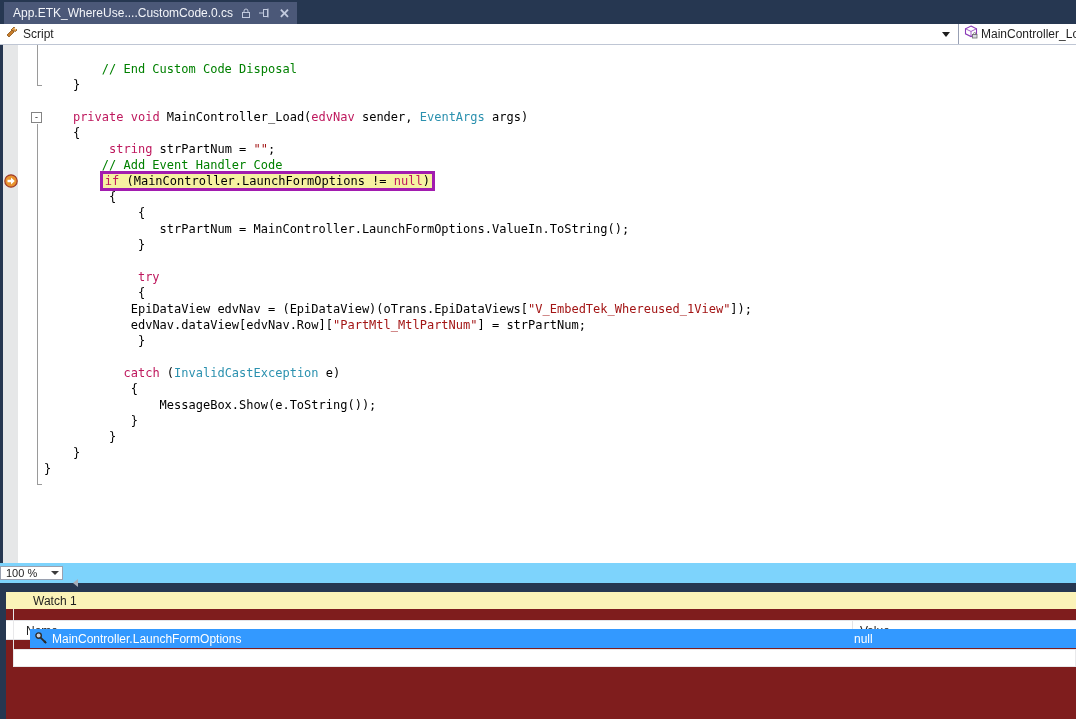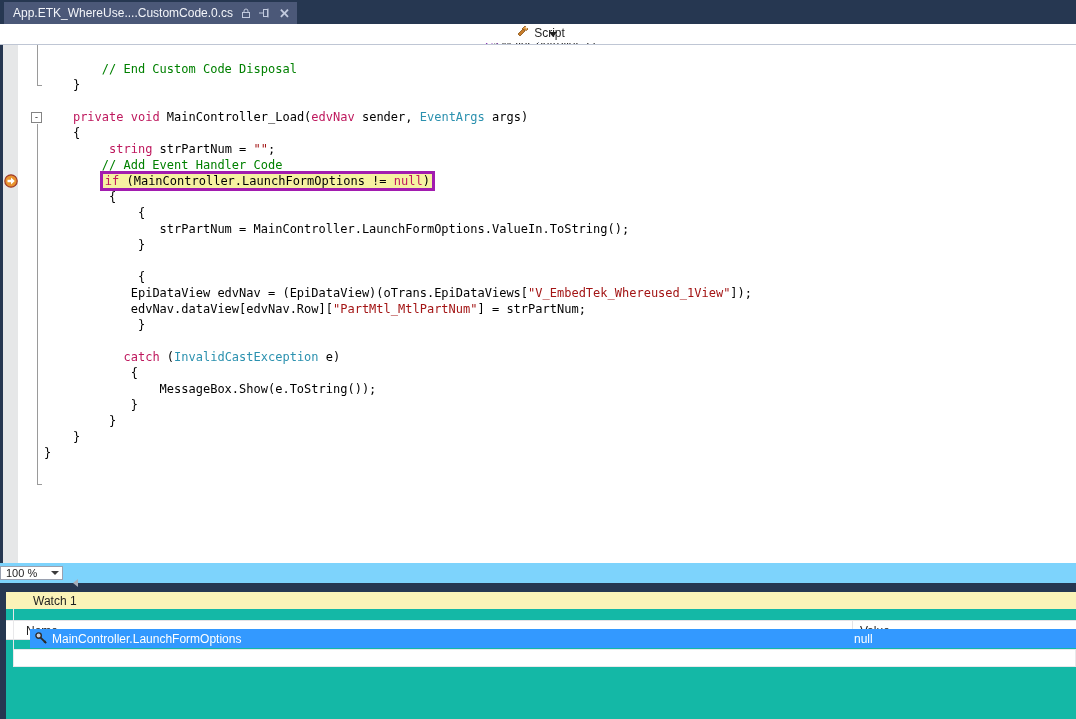--- a/index.html
+++ b/index.html
@@ -10,21 +10,21 @@
   
   .tabbar { position:relative; height:24px; background:#263751; }
   .tab { position:absolute; left:4px; top:2px; height:22px; background:#4b5878;
          display:flex; align-items:center; padding:0 7px 0 9px; gap:8px; }
   .tab-title { color:#f3f5fa; font-size:12px; white-space:nowrap; }
   .tab-ico { display:flex; align-items:center; color:#c2cade; }
   .tab-close { color:#c2cade; font-size:13px; font-weight:bold; line-height:1; }
 
   
   .navbar { position:relative; height:21px; background:#ffffff; border-bottom:1px solid #bfc6d4;
-            display:flex; align-items:center;flex-direction:column; }
+            display:flex; align-items:center; }
   .nav-left { position:relative; flex:1 1 auto; height:100%; display:flex; align-items:center; }
   .nav-left-label { font-size:12px; color:#1e1e1e; margin-left:4px; }
   .nav-arrow { position:absolute; right:8px; top:8px; width:0; height:0;
                border-left:4px solid transparent; border-right:4px solid transparent;
                border-top:5px solid #1e1e1e; }
   .nav-sep { width:1px; height:100%; background:#98a0b4; }
   .nav-right { width:117px; height:100%; display:flex; align-items:center; overflow:hidden; }
   .nav-right-label { font-size:12px; color:#1e1e1e; white-space:nowrap; margin-left:3px; }
   .nav-ico { margin-left:5px; flex:0 0 auto; }
 
@@ -55,21 +55,21 @@
   .ztri { width:0; height:0; border-left:4px solid transparent; border-right:4px solid transparent;
           border-top:4px solid #3c3c3c; }
   .hscroll { flex:1; margin-left:4px; background:#eceef1; position:relative; }
   .hs-arrow { position:absolute; left:6px; top:6px; width:0; height:0;
               border-top:4px solid transparent; border-bottom:4px solid transparent;
               border-right:5px solid #a8adb8; }
 
   .splitter { height:9px; background:#263751; }
 
   
-  .watch { position:relative; height:127px; background:#14b8a6; }
+  .watch { position:relative; height:127px; background:#7f1d1d; }
   .w-edge { position:absolute; left:0; top:0; width:6px; height:100%; background:#263751; }
   .w-title { position:absolute; left:6px; right:0; top:0; height:17px; background:#fbf3b8;
              display:flex; align-items:center; }
   .w-title span { font-size:12px; color:#1e1e1e; margin-left:27px; }
   .w-header { position:absolute; left:6px; right:0; top:28px; height:20px; background:#ffffff;
               border-top:1px solid #e3e3e6; border-bottom:1px solid #e3e3e6; }
   .w-header .col-name { position:absolute; left:20px; top:3px; font-size:12px; color:#1e1e1e; }
   .w-header .col-value { position:absolute; left:854px; top:3px; font-size:12px; color:#1e1e1e; }
   .col-sep { position:absolute; left:846px; top:0; width:1px; height:100%; background:#e3e3e6; }
   .tree-gutter { position:absolute; left:13px; top:17px; width:1px; height:50px; background:#e8e8ea; }
@@ -156,20 +156,21 @@
         <div class="cl"><span>    </span><span><span class="k">private</span><span class="p"> </span><span class="k">void</span><span class="p"> MainController_Load(</span><span class="k">edvNav</span><span class="p"> sender, </span><span class="t">EventArgs</span><span class="p"> args)</span></span></div>
         <div class="cl"><span>    </span><span><span class="p">{</span></span></div>
         <div class="cl"><span>         </span><span><span class="k">string</span><span class="p"> strPartNum = </span><span class="s">""</span><span class="p">;</span></span></div>
         <div class="cl"><span>        </span><span><span class="c">// Add Event Handler Code</span></span></div>
         <div class="cl"><span>        </span><span class="hl"><span class="k">if</span><span class="p"> (MainController.LaunchFormOptions != </span><span class="k">null</span><span class="p">)</span></span></div>
         <div class="cl"><span>         </span><span><span class="p">{</span></span></div>
         <div class="cl"><span>             </span><span><span class="p">{</span></span></div>
         <div class="cl"><span>                </span><span><span class="p">strPartNum = MainController.LaunchFormOptions.ValueIn.ToString();</span></span></div>
         <div class="cl"><span>             </span><span><span class="p">}</span></span></div>
         <div class="cl"><span></span><span></span></div>
+        <div class="cl"><span>             </span><span><span class="k">try</span></span></div>
         <div class="cl"><span>             </span><span><span class="p">{</span></span></div>
         <div class="cl"><span>            </span><span><span class="p">EpiDataView edvNav = (EpiDataView)(oTrans.EpiDataViews[</span><span class="s">"V_EmbedTek_Whereused_1View"</span><span class="p">]);</span></span></div>
         <div class="cl"><span>            </span><span><span class="p">edvNav.dataView[edvNav.Row][</span><span class="s">"PartMtl_MtlPartNum"</span><span class="p">] = strPartNum;</span></span></div>
         <div class="cl"><span>             </span><span><span class="p">}</span></span></div>
         <div class="cl"><span></span><span></span></div>
         <div class="cl"><span>           </span><span><span class="k">catch</span><span class="p"> (</span><span class="t">InvalidCastException</span><span class="p"> e)</span></span></div>
         <div class="cl"><span>            </span><span><span class="p">{</span></span></div>
         <div class="cl"><span>                </span><span><span class="p">MessageBox.Show(e.ToString());</span></span></div>
         <div class="cl"><span>            </span><span><span class="p">}</span></span></div>
         <div class="cl"><span>         </span><span><span class="p">}</span></span></div>

